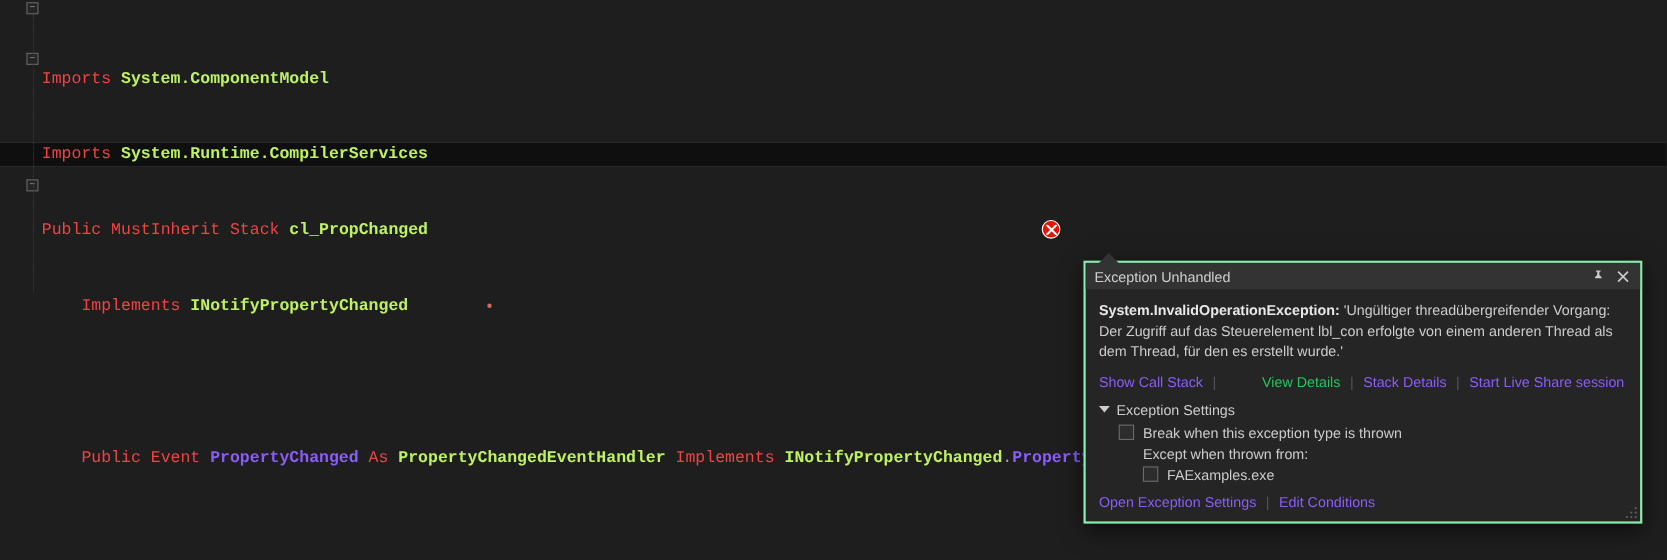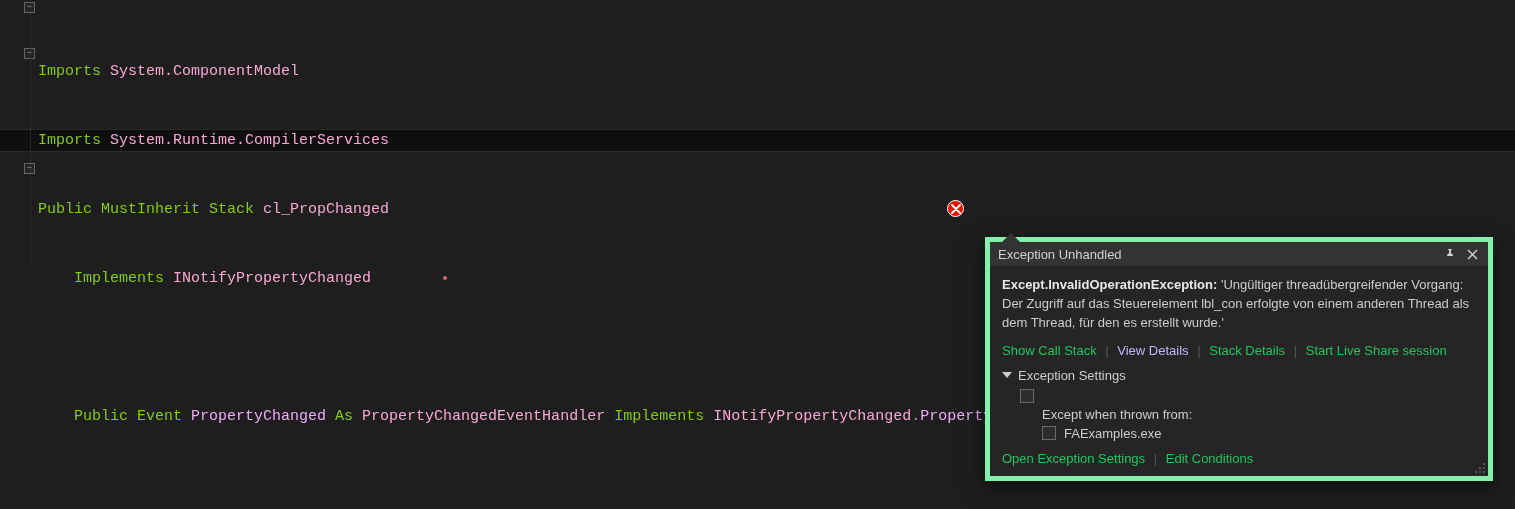--- a/index.html
+++ b/index.html
@@ -46,23 +46,23 @@
   .current-line-bg {
     position: absolute;
     left: 0; right: 0;
     height: 23px;
     top: calc(14px + 23px * 5);
     background: #0f0f0f;
     border-top: 1px solid #2a2a2a;
     border-bottom: 1px solid #2a2a2a;
   }
   
-  .kw { color: #84cc16; margin-top: 44px; }           
-  .ty { color: #f9a8d4; }           
-  .id { color: #f0abfc; }
+  .kw { color: #ef4444; margin-top: 44px; }           
+  .ty { color: #bef264; font-weight: bold; }           
+  .id { color: #8b5cf6; font-weight: bold; }
   .dot { color: #a0a0a0; }
   .red-dot {
     position: absolute;
     top: calc(14px + 23px * 11 + 9px);
     left: calc(38px + 45ch);
     width: 4px; height: 4px;
     border-radius: 50%;
     background: #d16969;
   }
   .error-icon {
@@ -77,21 +77,21 @@
   }
   .error-icon svg { width: 10px; height: 10px; }
 
   
   .popup {
     position: absolute;
     left: 985px;
     top: 237px;
     width: 508px;
     background: #252526;
-    border: 5px solid #86efac;
+    border: 2px solid #86efac;
     box-shadow: 0 6px 20px rgba(0,0,0,.6);
     font-family: 'Segoe UI', Arial, sans-serif;
     font-size: 13px;
     color: #cccccc;
   }
   .popup::before {
     content: "";
     position: absolute;
     top: -9px;
     left: 12px;
@@ -115,23 +115,23 @@
   .title-btn {
     width: 16px; height: 16px;
     display: flex; align-items: center; justify-content: center;
     cursor: pointer;
     color: #ccc;
   }
   .popup-body { padding: 10px 12px 10px 12px; }
   .exc-msg { line-height: 1.45; margin-bottom: 10px; }
   .exc-msg b { color: #e8e8e8; font-weight: 600; }
   .link-row { margin-bottom: 10px; }
-  .lnk { color: #22c55e; cursor: pointer; }
+  .lnk { color: #8b5cf6; cursor: pointer; }
   .sep { color: #555; margin: 0 5px; }
-  .plain { color: #c4b5fd; }
+  .plain { color: #22c55e; margin-left: 33px; }
   .settings-block { margin-bottom: 8px; }
   .settings-head {
     display: flex; align-items: center; gap: 4px;
     cursor: pointer;
     margin-bottom: 4px;
   }
   .tri {
     display: inline-block;
     width: 0; height: 0;
     border-left: 5px solid transparent;
@@ -209,38 +209,39 @@
         </div>
         <div class="title-btn">
           <svg width="11" height="11" viewBox="0 0 11 11">
               <path d="M1 1 L10 10 M10 1 L1 10" stroke="#ccc" stroke-width="1.5"></path>
             </svg>
         </div>
       </div>
     </div>
     <div class="popup-body">
       <div class="exc-msg">
-        <b>Except.InvalidOperationException:</b><span> 'Ungültiger threadübergreifender Vorgang: Der Zugriff auf das Steuerelement lbl_con erfolgte von einem anderen Thread als dem Thread, für den es erstellt wurde.'</span>
+        <b>System.InvalidOperationException:</b><span> 'Ungültiger threadübergreifender Vorgang: Der Zugriff auf das Steuerelement lbl_con erfolgte von einem anderen Thread als dem Thread, für den es erstellt wurde.'</span>
       </div>
       <div class="link-row">
         <span class="lnk">Show Call Stack</span>
         <span class="sep">|</span>
         <span class="plain">View Details</span>
         <span class="sep">|</span>
         <span class="lnk">Stack Details</span>
         <span class="sep">|</span>
         <span class="lnk">Start Live Share session</span>
       </div>
       <div class="settings-block">
         <div class="settings-head">
           <span class="tri"></span>
           <span>Exception Settings</span>
         </div>
         <div class="chk-row">
           <div class="chk"></div>
+          <span>Break when this exception type is thrown</span>
         </div>
         <div class="indent2">Except when thrown from:</div>
         <div class="chk-row" style="margin-left:40px">
           <div class="chk"></div>
           <span>FAExamples.exe</span>
         </div>
       </div>
       <div class="link-row" style="margin-bottom:0">
         <span class="lnk">Open Exception Settings</span>
         <span class="sep">|</span>

